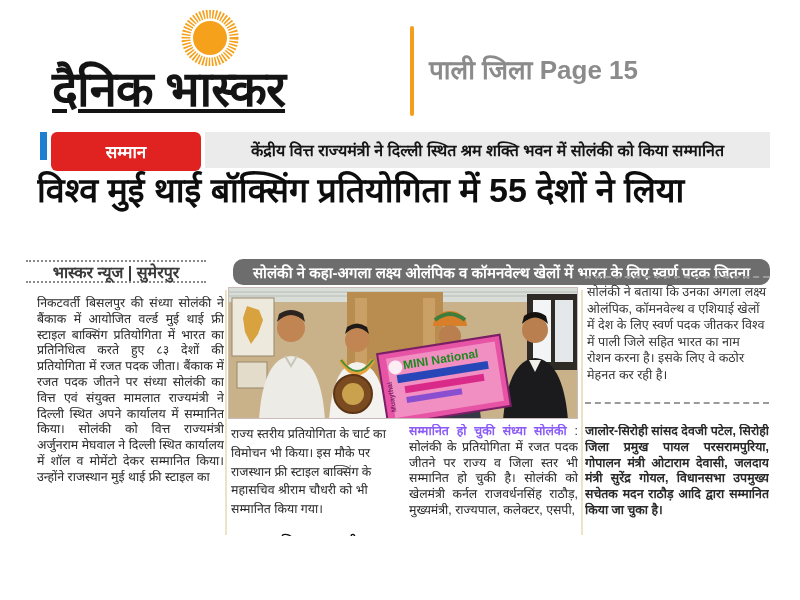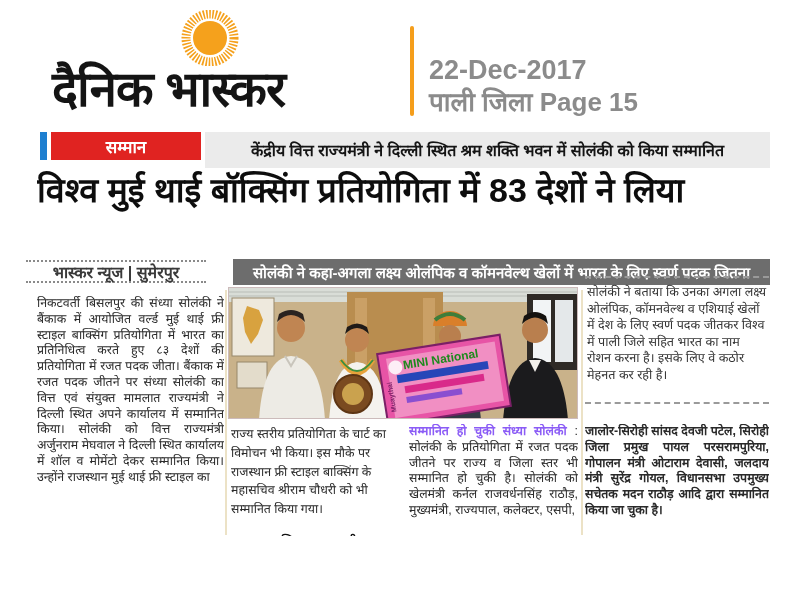--- a/index.html
+++ b/index.html
@@ -8,40 +8,41 @@
   .canvas {
     position: relative; width: 800px; height: 600px;
     background: #ffffff; overflow: hidden;
   }
   
   .sun { position: absolute; left: 178px; top: 10px; width: 64px; height: 56px; }
   .masthead {
     position: absolute; left: 52px; top: 54px; width: 360px; height: 66px;
     font-size: 49px; font-weight: 800; color: #141414; letter-spacing: -1px;
     white-space: nowrap;
+    text-decoration: underline;
   }
   .orange-divider {
     position: absolute; left: 410px; top: 26px; width: 4px; height: 90px;
     background: #F59E1B; border-radius: 2px;
   }
   .date-block {
     position: absolute; left: 429px; top: 54px; width: 330px;
     color: #8b8b8b; font-weight: 700;
   }
   .date-line   { font-size: 27px; line-height: 32px; }
   .edition-line{ font-size: 26px; line-height: 32px; }
   
   .kicker-blue {
     position: absolute; left: 40px; top: 132px; width: 7px; height: 28px;
     background: #1E7FD0;
   }
   .kicker-red {
-    position: absolute; left: 51px; top: 132px; width: 150px; height: 28px;
+    position: absolute; left: 51px; top: 132px; width: 150px; height: 39px;
     background: #E02321; color: #fff; font-weight: 800; font-size: 17px;
-    display: flex; align-items: center; justify-content: center;
+    display: flex; align-items: center; justify-content: center; border-radius: 6px;
   }
   .kicker-strip {
     position: absolute; left: 205px; top: 132px; width: 565px; height: 36px;
     background: #EBEBEB; color: #151515; font-weight: 700; font-size: 16px;
     display: flex; align-items: center; justify-content: center;
     white-space: nowrap; overflow: hidden;
   }
   
   .headline {
     position: absolute; left: 37px; width: 733px;
@@ -54,21 +55,21 @@
   .byline {
     position: absolute; left: 26px; top: 260px; width: 180px; height: 23px;
     font-size: 16px; font-weight: 700; color: #3a3a3a;
     border-top: 2px dotted #8a8a8a; border-bottom: 2px dotted #8a8a8a;
     display: flex; align-items: center; justify-content: center;
   }
   .subhead-bar {
     position: absolute; left: 233px; top: 259px; width: 537px; height: 26px;
     background: #6D6D6D; color: #ffffff; font-weight: 700; font-size: 15px;
     display: flex; align-items: center; justify-content: center;
-    white-space: nowrap; overflow: hidden;
+    white-space: nowrap; overflow: hidden; border-radius: 10px;
   }
   
   .bodytext {
     font-size: 12.4px; line-height: 15.8px; color: #2a2a2a;
     text-align: justify;
   }
   .col1 { position: absolute; left: 37px;  top: 296px; width: 187px; height: 246px; overflow: hidden; }
   .col2 { position: absolute; left: 231px; top: 424px; width: 174px; height: 112px; overflow: hidden; }
   .col3 { position: absolute; left: 409px; top: 424px; width: 169px; height: 112px; overflow: hidden; }
   .col2-bold { font-weight: 800; color:#111; margin-top: 16px; text-indent: 14px; }
@@ -95,29 +96,28 @@
 
   <div class="sun">
     <svg width="64" height="56" viewBox="0 0 64 56">
       <circle cx="32" cy="28" r="24" fill="none" stroke="#F5A11C" stroke-width="9" stroke-dasharray="1.6 1.5"></circle>
       <circle cx="32" cy="28" r="17" fill="#F5A11C"></circle>
     </svg>
   </div>
   <div class="masthead">दैनिक भास्कर</div>
   <div class="orange-divider"></div>
   <div class="date-block">
-    <div class="date-line">22-Dec-2017</div>
     <div class="edition-line">पाली जिला Page 15</div>
   </div>
 
   <div class="kicker-blue"></div>
   <div class="kicker-red">सम्मान</div>
   <div class="kicker-strip">केंद्रीय वित्त राज्यमंत्री ने दिल्ली स्थित श्रम शक्ति भवन में सोलंकी को किया सम्मानित</div>
 
-  <div class="headline hl1">विश्व मुई थाई बॉक्सिंग प्रतियोगिता में 83 देशों ने लिया</div>
+  <div class="headline hl1">विश्व मुई थाई बॉक्सिंग प्रतियोगिता में 55 देशों ने लिया</div>
 
   <div class="byline">भास्कर न्यूज | सुमेरपुर</div>
   <div class="subhead-bar">सोलंकी ने कहा-अगला लक्ष्य ओलंपिक व कॉमनवेल्थ खेलों में भारत के लिए स्वर्ण पदक जितना</div>
 
   <div class="vsep vsep1"></div>
   <div class="vsep vsep2"></div>
 
   <div class="col1 bodytext">निकटवर्ती बिसलपुर की संध्या सोलंकी ने बैंकाक में आयोजित वर्ल्ड मुई थाई फ्री स्टाइल बाक्सिंग प्रतियोगिता में भारत का प्रतिनिधित्व करते हुए ८३ देशों की प्रतियोगिता में रजत पदक जीता। बैंकाक में रजत पदक जीतने पर संध्या सोलंकी का वित्त एवं संयुक्त मामलात राज्यमंत्री ने दिल्ली स्थित अपने कार्यालय में सम्मानित किया। सोलंकी को वित्त राज्यमंत्री अर्जुनराम मेघवाल ने दिल्ली स्थित कार्यालय में शॉल व मोमेंटो देकर सम्मानित किया। उन्होंने राजस्थान मुई थाई फ्री स्टाइल का</div>
 
   <div class="photo">

